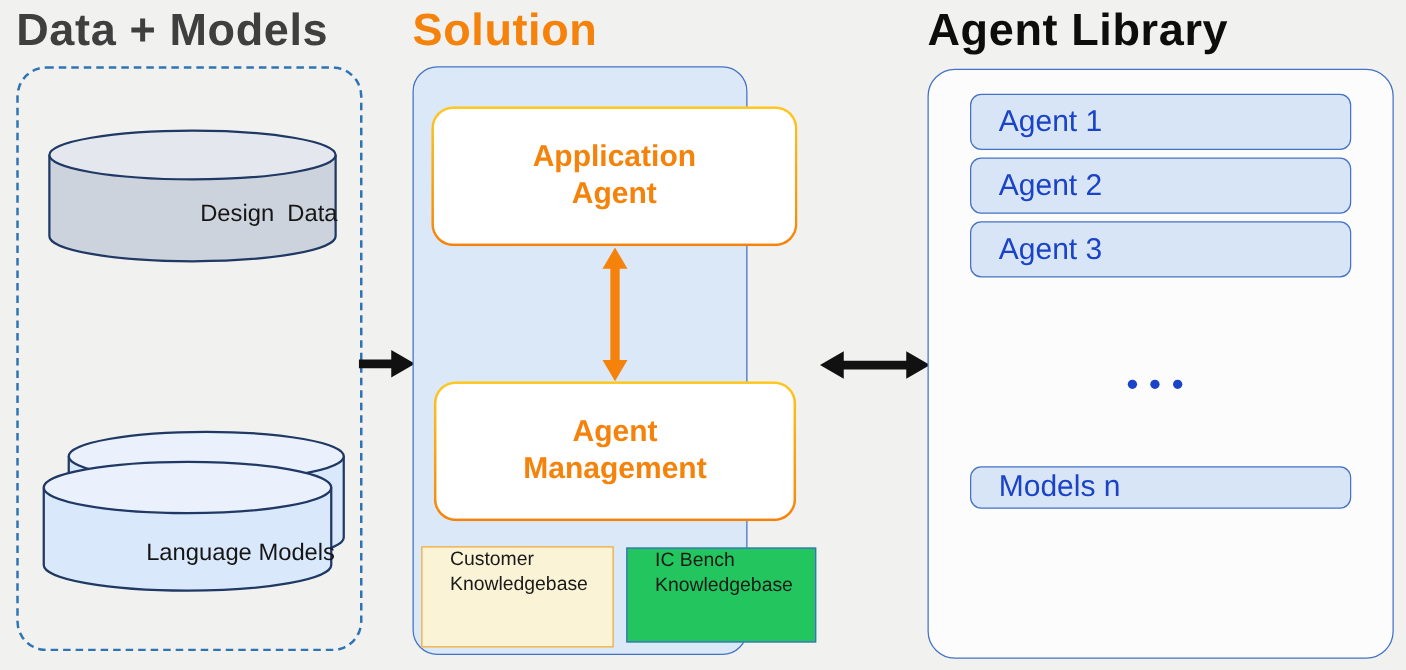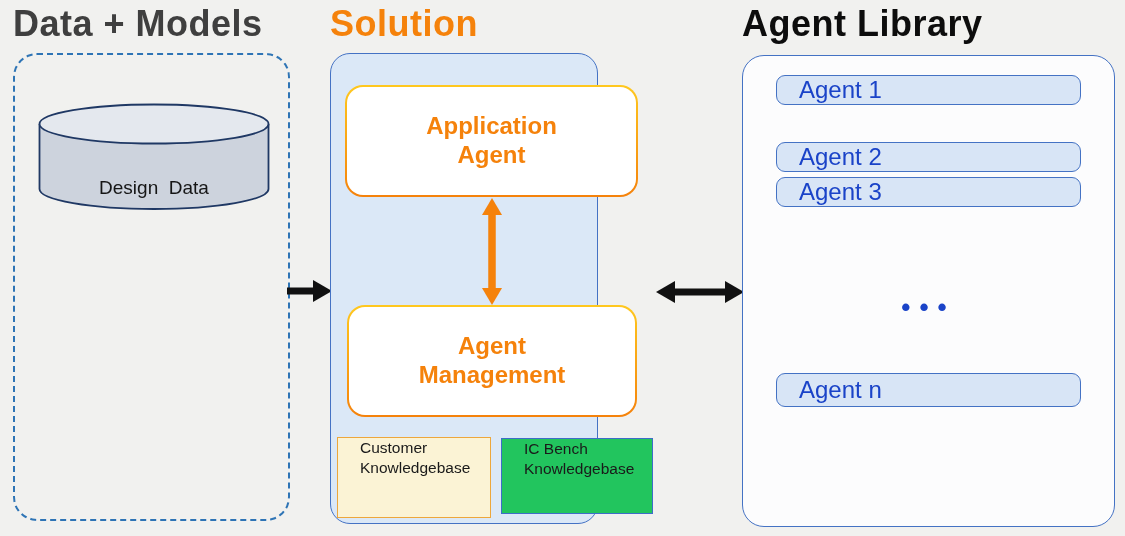--- a/index.html
+++ b/index.html
@@ -28,25 +28,24 @@
     position: absolute;
     left: 13px; top: 53px; width: 277px; height: 468px;
     border: 2px dashed #2e74b5;
     border-radius: 24px;
   }
   .cyl { position: absolute; }
   .cyl svg { display: block; }
   .cyl-label {
     position: absolute;
     left: 0; width: 100%;
-    text-align: center;
+    text-align: right;
     font-size: 19px;
     color: #161616;
     white-space: pre;
-    margin-top: 16px;
   }
   .cyl.design { left: 23px; top: 48px; width: 232px; height: 108px; }
   .cyl.design .cyl-label { top: 58px; }
   .cyl.lm { left: 17px; top: 287px; width: 245px; height: 133px; }
   .cyl.lm .cyl-label { top: 90px; width: 236px; }
 
   
   .panel-mid {
     position: absolute;
     left: 330px; top: 53px; width: 268px; height: 471px;
@@ -100,31 +99,31 @@
   
   .panel-right {
     position: absolute;
     left: 742px; top: 55px; width: 373px; height: 472px;
     background: #fcfcfd;
     border: 1.6px solid #4472c4;
     border-radius: 22px;
   }
   .agent-item {
     position: absolute;
-    left: 33px; width: 305px; height: 30px;
+    left: 33px; width: 305px; height: 45px;
     background: #d8e5f6;
     border: 1.5px solid #4472c4;
     border-radius: 9px;
     display: flex; align-items: center;
     padding-left: 22px;
     font-size: 24px;
     color: #1a43c8;
   }
   .agent-item.a1 { top: 19px; }
-  .agent-item.a2 { top: 86px; }
+  .agent-item.a2 { top: 70px; }
   .agent-item.a3 { top: 121px; }
   .agent-item.an { top: 317px; height: 34px; }
   .dots {
     position: absolute;
     left: 0; top: 236px; width: 100%;
     text-align: center;
     font-size: 26px; font-weight: bold;
     letter-spacing: 9px;
     color: #1a43c8;
   }
@@ -145,20 +144,29 @@
   <div class="panel-left">
 
     <div class="cyl design">
       <svg width="232" height="108" viewBox="0 0 232 108">
         <path d="M1.5 21 V86 A114.5 20 0 0 0 230.5 86 V21" fill="#cdd3dd" stroke="#1f3864" stroke-width="1.8"></path>
         <ellipse cx="116" cy="21" rx="114.5" ry="19.5" fill="#e4e8ee" stroke="#1f3864" stroke-width="1.8"></ellipse>
       </svg>
       <div class="cyl-label">Design  Data</div>
     </div>
 
+    <div class="cyl lm">
+      <svg width="245" height="133" viewBox="0 0 245 133">
+        <path d="M23 23 V88 A110 19.5 0 0 0 243 88 V23" fill="#d9e8fa" stroke="#1f3864" stroke-width="1.8"></path>
+        <ellipse cx="133" cy="23" rx="110" ry="19.5" fill="#eaf1fc" stroke="#1f3864" stroke-width="1.8"></ellipse>
+        <path d="M3 48 V110 A115 20.5 0 0 0 233 110 V48" fill="#d9e8fa" stroke="#1f3864" stroke-width="1.8"></path>
+        <ellipse cx="118" cy="48" rx="115" ry="20.5" fill="#eaf1fc" stroke="#1f3864" stroke-width="1.8"></ellipse>
+      </svg>
+      <div class="cyl-label">Language Models</div>
+    </div>
   </div>
 
   <svg class="h-arrow in" width="45" height="26" viewBox="0 0 45 26">
     <path d="M0 13 H28" stroke="#111111" stroke-width="7"></path>
     <polygon points="26,2 45,13 26,24" fill="#111111"></polygon>
   </svg>
 
   <div class="panel-mid">
 
     <div class="agent-box app">Application
@@ -190,16 +198,16 @@
     <path d="M16 13 H72" stroke="#111111" stroke-width="7"></path>
     <polygon points="19,2 0,13 19,24" fill="#111111"></polygon>
     <polygon points="69,2 88,13 69,24" fill="#111111"></polygon>
   </svg>
 
   <div class="panel-right">
     <div class="agent-item a1">Agent 1</div>
     <div class="agent-item a2">Agent 2</div>
     <div class="agent-item a3">Agent 3</div>
     <div class="dots">•••</div>
-    <div class="agent-item an">Agent n</div>
+    <div class="agent-item an">Models n</div>
   </div>
 
 </div>
 
 </body></html>

